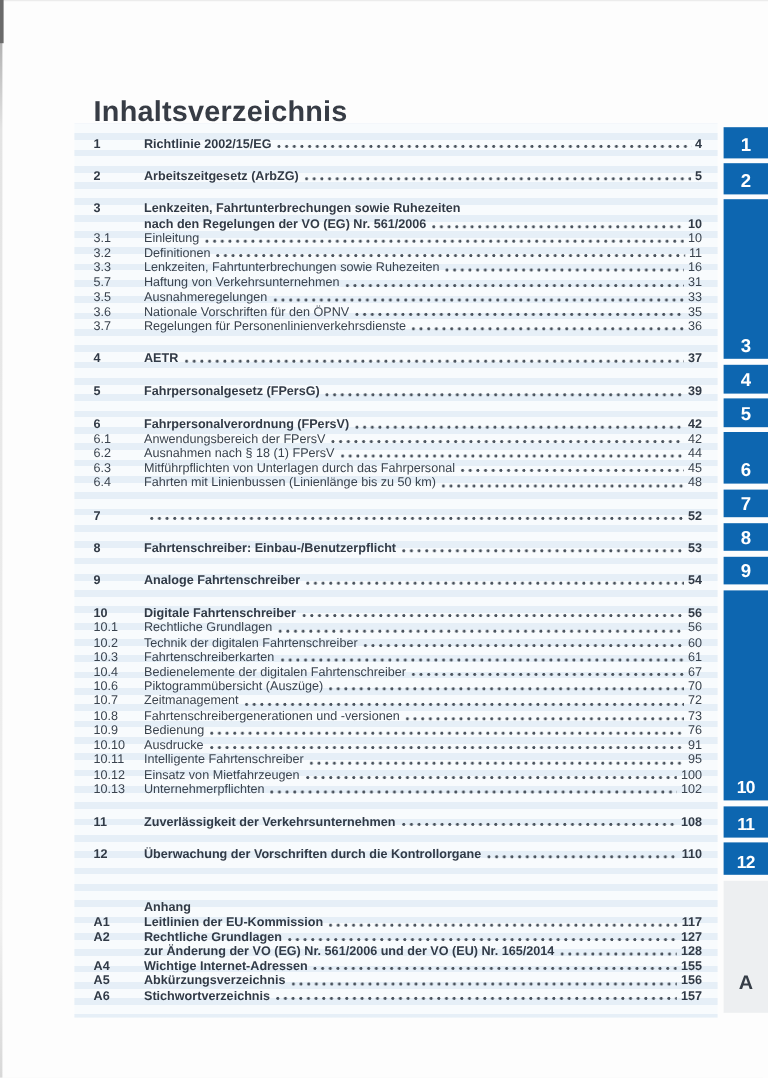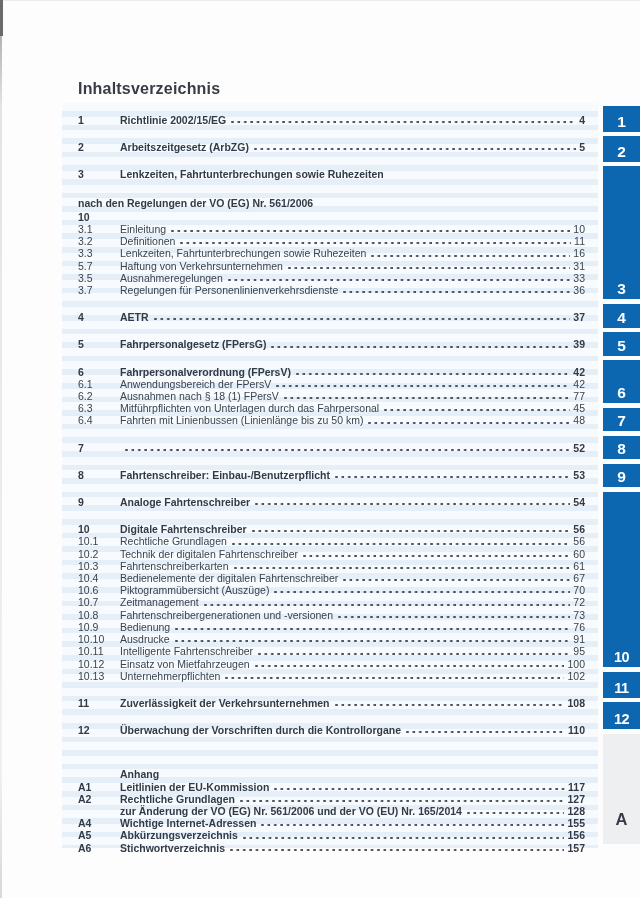--- a/index.html
+++ b/index.html
@@ -15,39 +15,39 @@
   }
   
   .stripes{
     position:absolute;left:62px;top:103px;width:536px;height:745px;
     background:repeating-linear-gradient(180deg,
       #f8fbfd 0px,#f8fbfd 8px,
       #e6eff7 8px,#e6eff7 13.6px);
   }
   .page-title{
     position:absolute;left:78px;top:80px;margin:0;
-    font-size:16px;font-weight:bold;color:#373c45;letter-spacing:.2px;
+    font-size:24px;font-weight:bold;color:#373c45;letter-spacing:.2px;
   }
   .toc{
     position:absolute;left:78px;top:99px;width:507px;
   }
   .row{
     display:flex;align-items:baseline;
     line-height:12.2px;font-size:10.5px;color:#3a434e;
   }
   .row .num{width:42px;flex:none;}
   .row .txt{white-space:nowrap;}
   .row .dots{
     flex:1;align-self:flex-end;height:4px;margin:0 3px 2px 5px;
     background-image:radial-gradient(circle at 1.5px 2px,#49525c 1.05px,rgba(0,0,0,0) 1.5px);
     background-size:6.4px 4px;background-repeat:repeat-x;
   }
   .row .pg{flex:none;}
   .row.chapter{font-weight:bold;color:#313a46;margin-top:15px;}
-  .row.chapter.cont{margin-top:16px;flex-direction:column;}
+  .row.chapter.cont{margin-top:0;}
   .row.label{font-weight:bold;color:#313a46;margin-top:32px;}
   .row.appendix{font-weight:bold;color:#313a46;}
   
   .tab{
     position:absolute;left:603px;width:37px;
     display:flex;align-items:flex-end;justify-content:center;
     font-weight:bold;
   }
   .tab.blue{background:#0d66b0;color:#ffffff;}
   .tab.gray{background:#edeff1;color:#363d47;}
@@ -119,20 +119,26 @@
         <span class="dots"></span>
         <span class="pg">31</span>
       </div>
       <div class="row sub">
         <span class="num">3.5</span>
         <span class="txt">Ausnahmeregelungen</span>
         <span class="dots"></span>
         <span class="pg">33</span>
       </div>
       <div class="row sub">
+        <span class="num">3.6</span>
+        <span class="txt">Nationale Vorschriften für den ÖPNV</span>
+        <span class="dots"></span>
+        <span class="pg">35</span>
+      </div>
+      <div class="row sub">
         <span class="num">3.7</span>
         <span class="txt">Regelungen für Personenlinienverkehrsdienste</span>
         <span class="dots"></span>
         <span class="pg">36</span>
       </div>
       <div class="row chapter">
         <span class="num">4</span>
         <span class="txt">AETR</span>
         <span class="dots"></span>
         <span class="pg">37</span>
@@ -152,21 +158,21 @@
       <div class="row sub">
         <span class="num">6.1</span>
         <span class="txt">Anwendungsbereich der FPersV</span>
         <span class="dots"></span>
         <span class="pg">42</span>
       </div>
       <div class="row sub">
         <span class="num">6.2</span>
         <span class="txt">Ausnahmen nach § 18 (1) FPersV</span>
         <span class="dots"></span>
-        <span class="pg">77</span>
+        <span class="pg">44</span>
       </div>
       <div class="row sub">
         <span class="num">6.3</span>
         <span class="txt">Mitführpflichten von Unterlagen durch das Fahrpersonal</span>
         <span class="dots"></span>
         <span class="pg">45</span>
       </div>
       <div class="row sub">
         <span class="num">6.4</span>
         <span class="txt">Fahrten mit Linienbussen (Linienlänge bis zu 50 km)</span>

